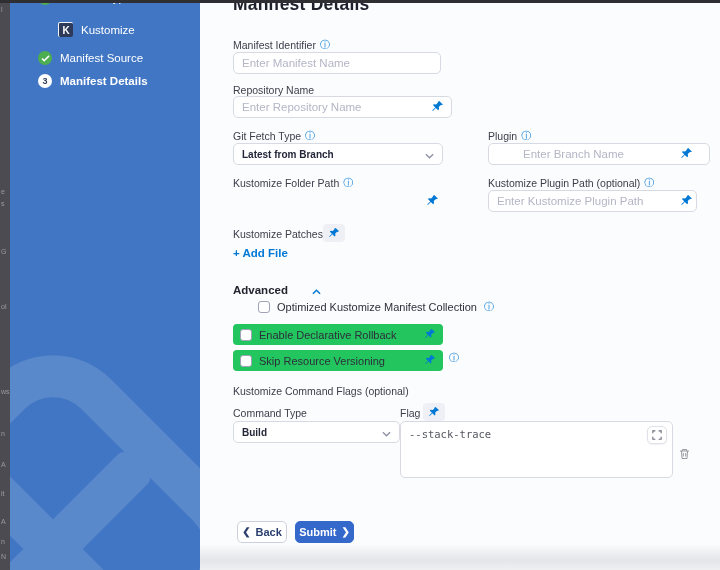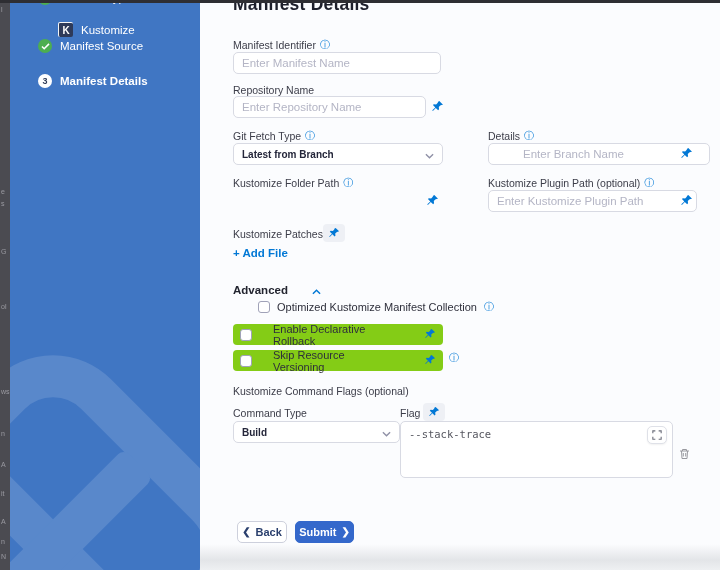--- a/index.html
+++ b/index.html
@@ -46,22 +46,22 @@
   .selbox .sel-val { font-size:10px; font-weight:600; color:#24263a; }
   .pin-inside { position:absolute; cursor:pointer; display:flex; align-items:center; }
   .pin-chip { position:absolute; width:22px; height:18px; background:#eef0f5; border-radius:4px;
     display:flex; align-items:center; justify-content:center; cursor:pointer; }
   .link-blue { position:absolute; color:#0278d5; font-size:11.5px; font-weight:600; cursor:pointer; }
   .adv-toggle { position:absolute; display:flex; align-items:center; gap:24px; cursor:pointer; }
   .adv-label { font-size:11.5px; font-weight:bold; color:#22242f; }
   .cb-row { position:absolute; display:flex; align-items:center; gap:7px; }
   .cb { width:12px; height:12px; border:1px solid #a0a2b8; border-radius:3px; background:#fff; cursor:pointer; flex:0 0 12px; }
   .cb-label { font-size:11px; color:#2e2f3b; }
-  .gray-row { position:absolute; width:210px; height:21px; background:#84cc16; border-radius:4px;
-    display:flex; align-items:center; padding:0 7px; gap:21px; }
+  .gray-row { position:absolute; width:210px; height:21px; background:#22c55e; border-radius:4px;
+    display:flex; align-items:center; padding:0 7px; gap:7px; }
   .gray-row .spacer { flex:1; }
   .section-label { position:absolute; font-size:10.5px; color:#3c3d49; }
   .flag-area { position:absolute; background:#fff; border:1px solid #d8dae3; border-radius:5px;
     font-family:"DejaVu Sans Mono", monospace; font-size:10.5px; color:#55565f; padding:6px 8px;
     resize:none; outline:none; }
   .expand-btn { position:absolute; width:20px; height:18px; background:#fff; border:1px solid #dfe1e8;
     border-radius:5px; box-shadow:0 1px 2px rgba(0,0,0,.06); display:flex; align-items:center; justify-content:center; cursor:pointer; }
   .trash-btn { position:absolute; cursor:pointer; }
 
   .btn { position:absolute; height:22px; border-radius:5px; display:flex; align-items:center; justify-content:center;
@@ -80,42 +80,42 @@
 
     <div class="f-label" style="left:33px; top:39px;">
       <span>Manifest Identifier</span>
       <span class="info">ⓘ</span>
     </div>
     <input class="tbox" style="left: 33px; top: 52px; width: 208px;" placeholder="Enter Manifest Name">
 
     <div class="f-label" style="left:33px; top:84px;">
       <span>Repository Name</span>
     </div>
-    <input class="tbox" style="left: 33px; top: 96px; width: 193px;" placeholder="Enter Repository Name">
+    <input class="tbox" style="left: 33px; top: 96px; width: 219px;" placeholder="Enter Repository Name">
     <span class="pin-inside" style="left:231px; top:100px;">
       <svg width="13" height="13" viewBox="0 0 16 16">
           <path fill="#0278d5" d="M10.2 1.2 14.8 5.8 13 6.2a3.7 3.7 0 0 0-1.9 1L9.6 8.7l.3 2.8-1.1 1.1-2.9-2.9-3.6 3.7-.7-.7 3.7-3.6-2.9-2.9 1.1-1.1 2.8.3 1.5-1.5a3.7 3.7 0 0 0 1-1.9z"></path>
         </svg>
     </span>
 
     <div class="f-label" style="left:33px; top:130px;">
       <span>Git Fetch Type</span>
       <span class="info">ⓘ</span>
     </div>
     <div class="selbox" style="left:33px; top:143px; width:210px;">
       <span class="sel-val">Latest from Branch</span>
       <span>
         <svg width="9" height="6" viewBox="0 0 10 6">
             <path d="M1 1l4 4 4-4" stroke="#8f90a6" fill="none" stroke-width="1.5"></path>
           </svg>
       </span>
     </div>
 
     <div class="f-label" style="left:288px; top:130px;">
-      <span>Details</span>
+      <span>Plugin</span>
       <span class="info">ⓘ</span>
     </div>
     <input class="tbox" style="left: 288px; top: 143px; width: 222px; padding-right: 24px; padding-left: 34px;" placeholder="Enter Branch Name">
     <span class="pin-inside" style="left:480px; top:147px;">
       <svg width="13" height="13" viewBox="0 0 16 16">
           <path fill="#0278d5" d="M10.2 1.2 14.8 5.8 13 6.2a3.7 3.7 0 0 0-1.9 1L9.6 8.7l.3 2.8-1.1 1.1-2.9-2.9-3.6 3.7-.7-.7 3.7-3.6-2.9-2.9 1.1-1.1 2.8.3 1.5-1.5a3.7 3.7 0 0 0 1-1.9z"></path>
         </svg>
     </span>
 
     <div class="f-label" style="left:33px; top:177px;justify-content:flex-end;">
@@ -247,21 +247,21 @@
           </svg>
       </span>
       <span class="step-label">Manifest Type</span>
     </div>
 
     <div class="step" style="top:22px; left:48px;">
       <span class="k-icon">K</span>
       <span class="step-label">Kustomize</span>
     </div>
 
-    <div class="step" style="top:39px;">
+    <div class="step" style="top:51px;">
       <span class="badge-circle badge-green">
         <svg width="9" height="7" viewBox="0 0 10 8">
             <path d="M1 4l2.5 2.5L9 1" stroke="#fff" stroke-width="1.8" fill="none"></path>
           </svg>
       </span>
       <span class="step-label">Manifest Source</span>
     </div>
 
     <div class="step" style="top:74px;">
       <span class="badge-circle badge-white">3</span>

